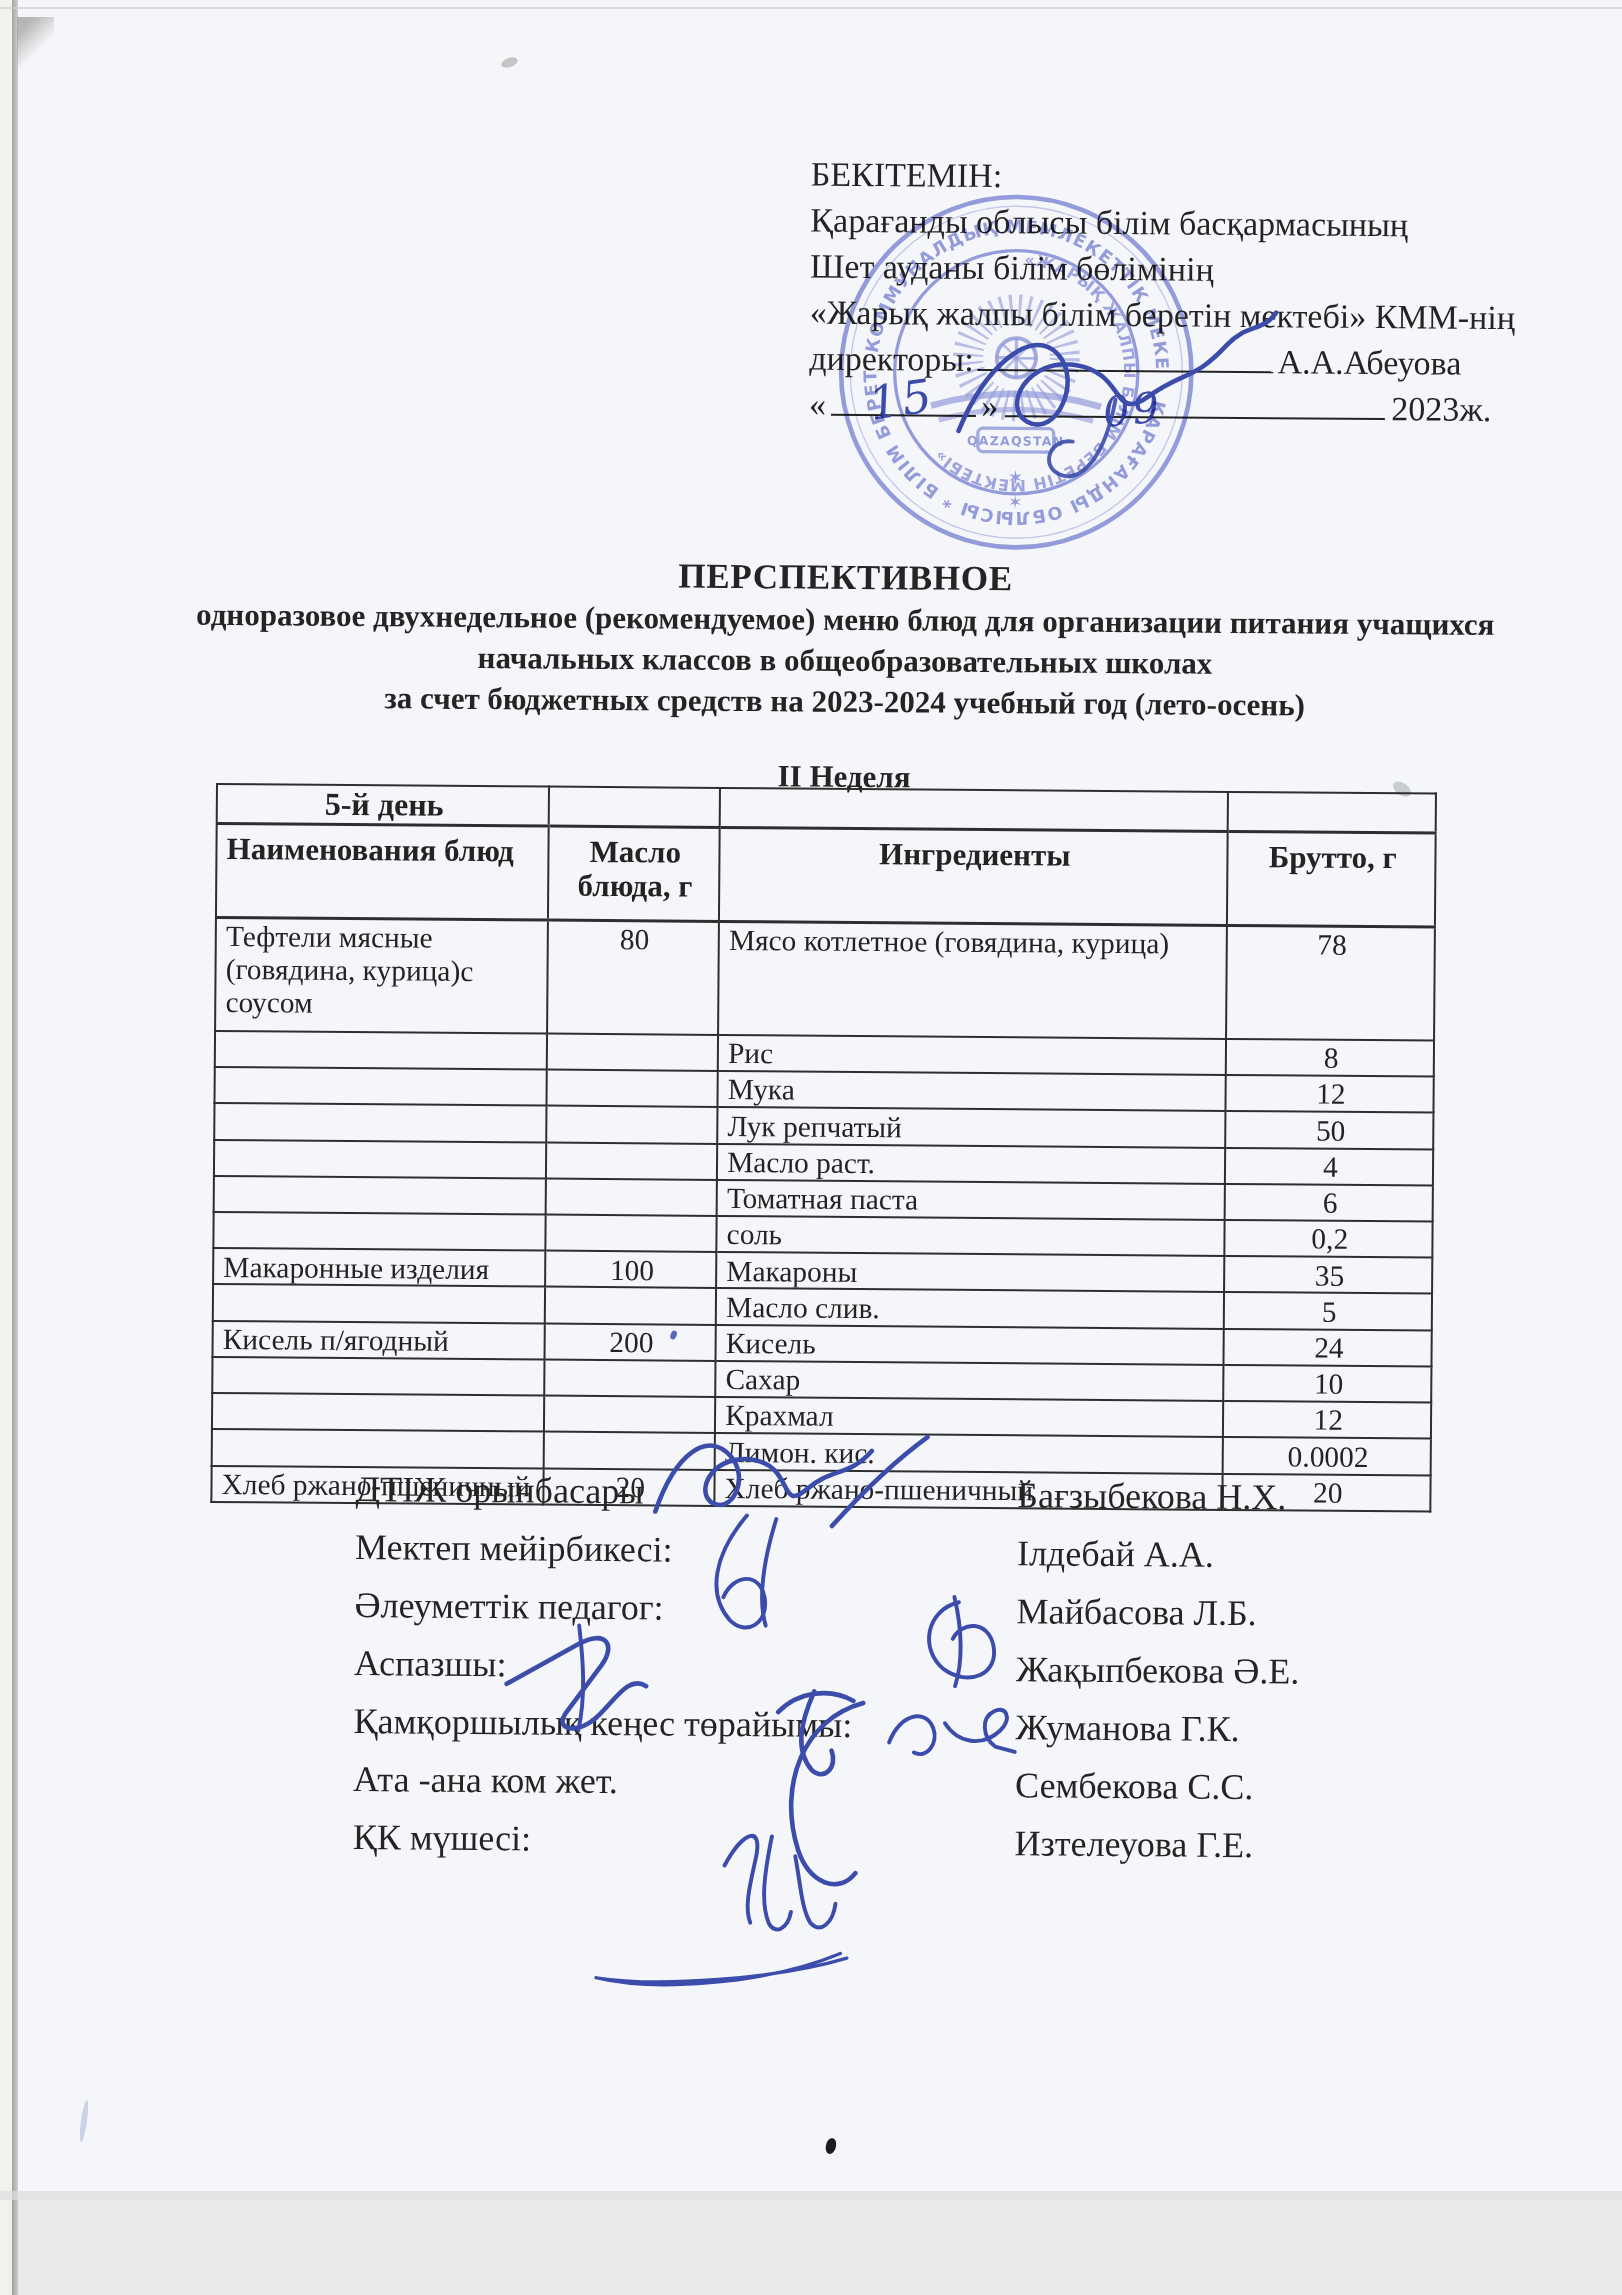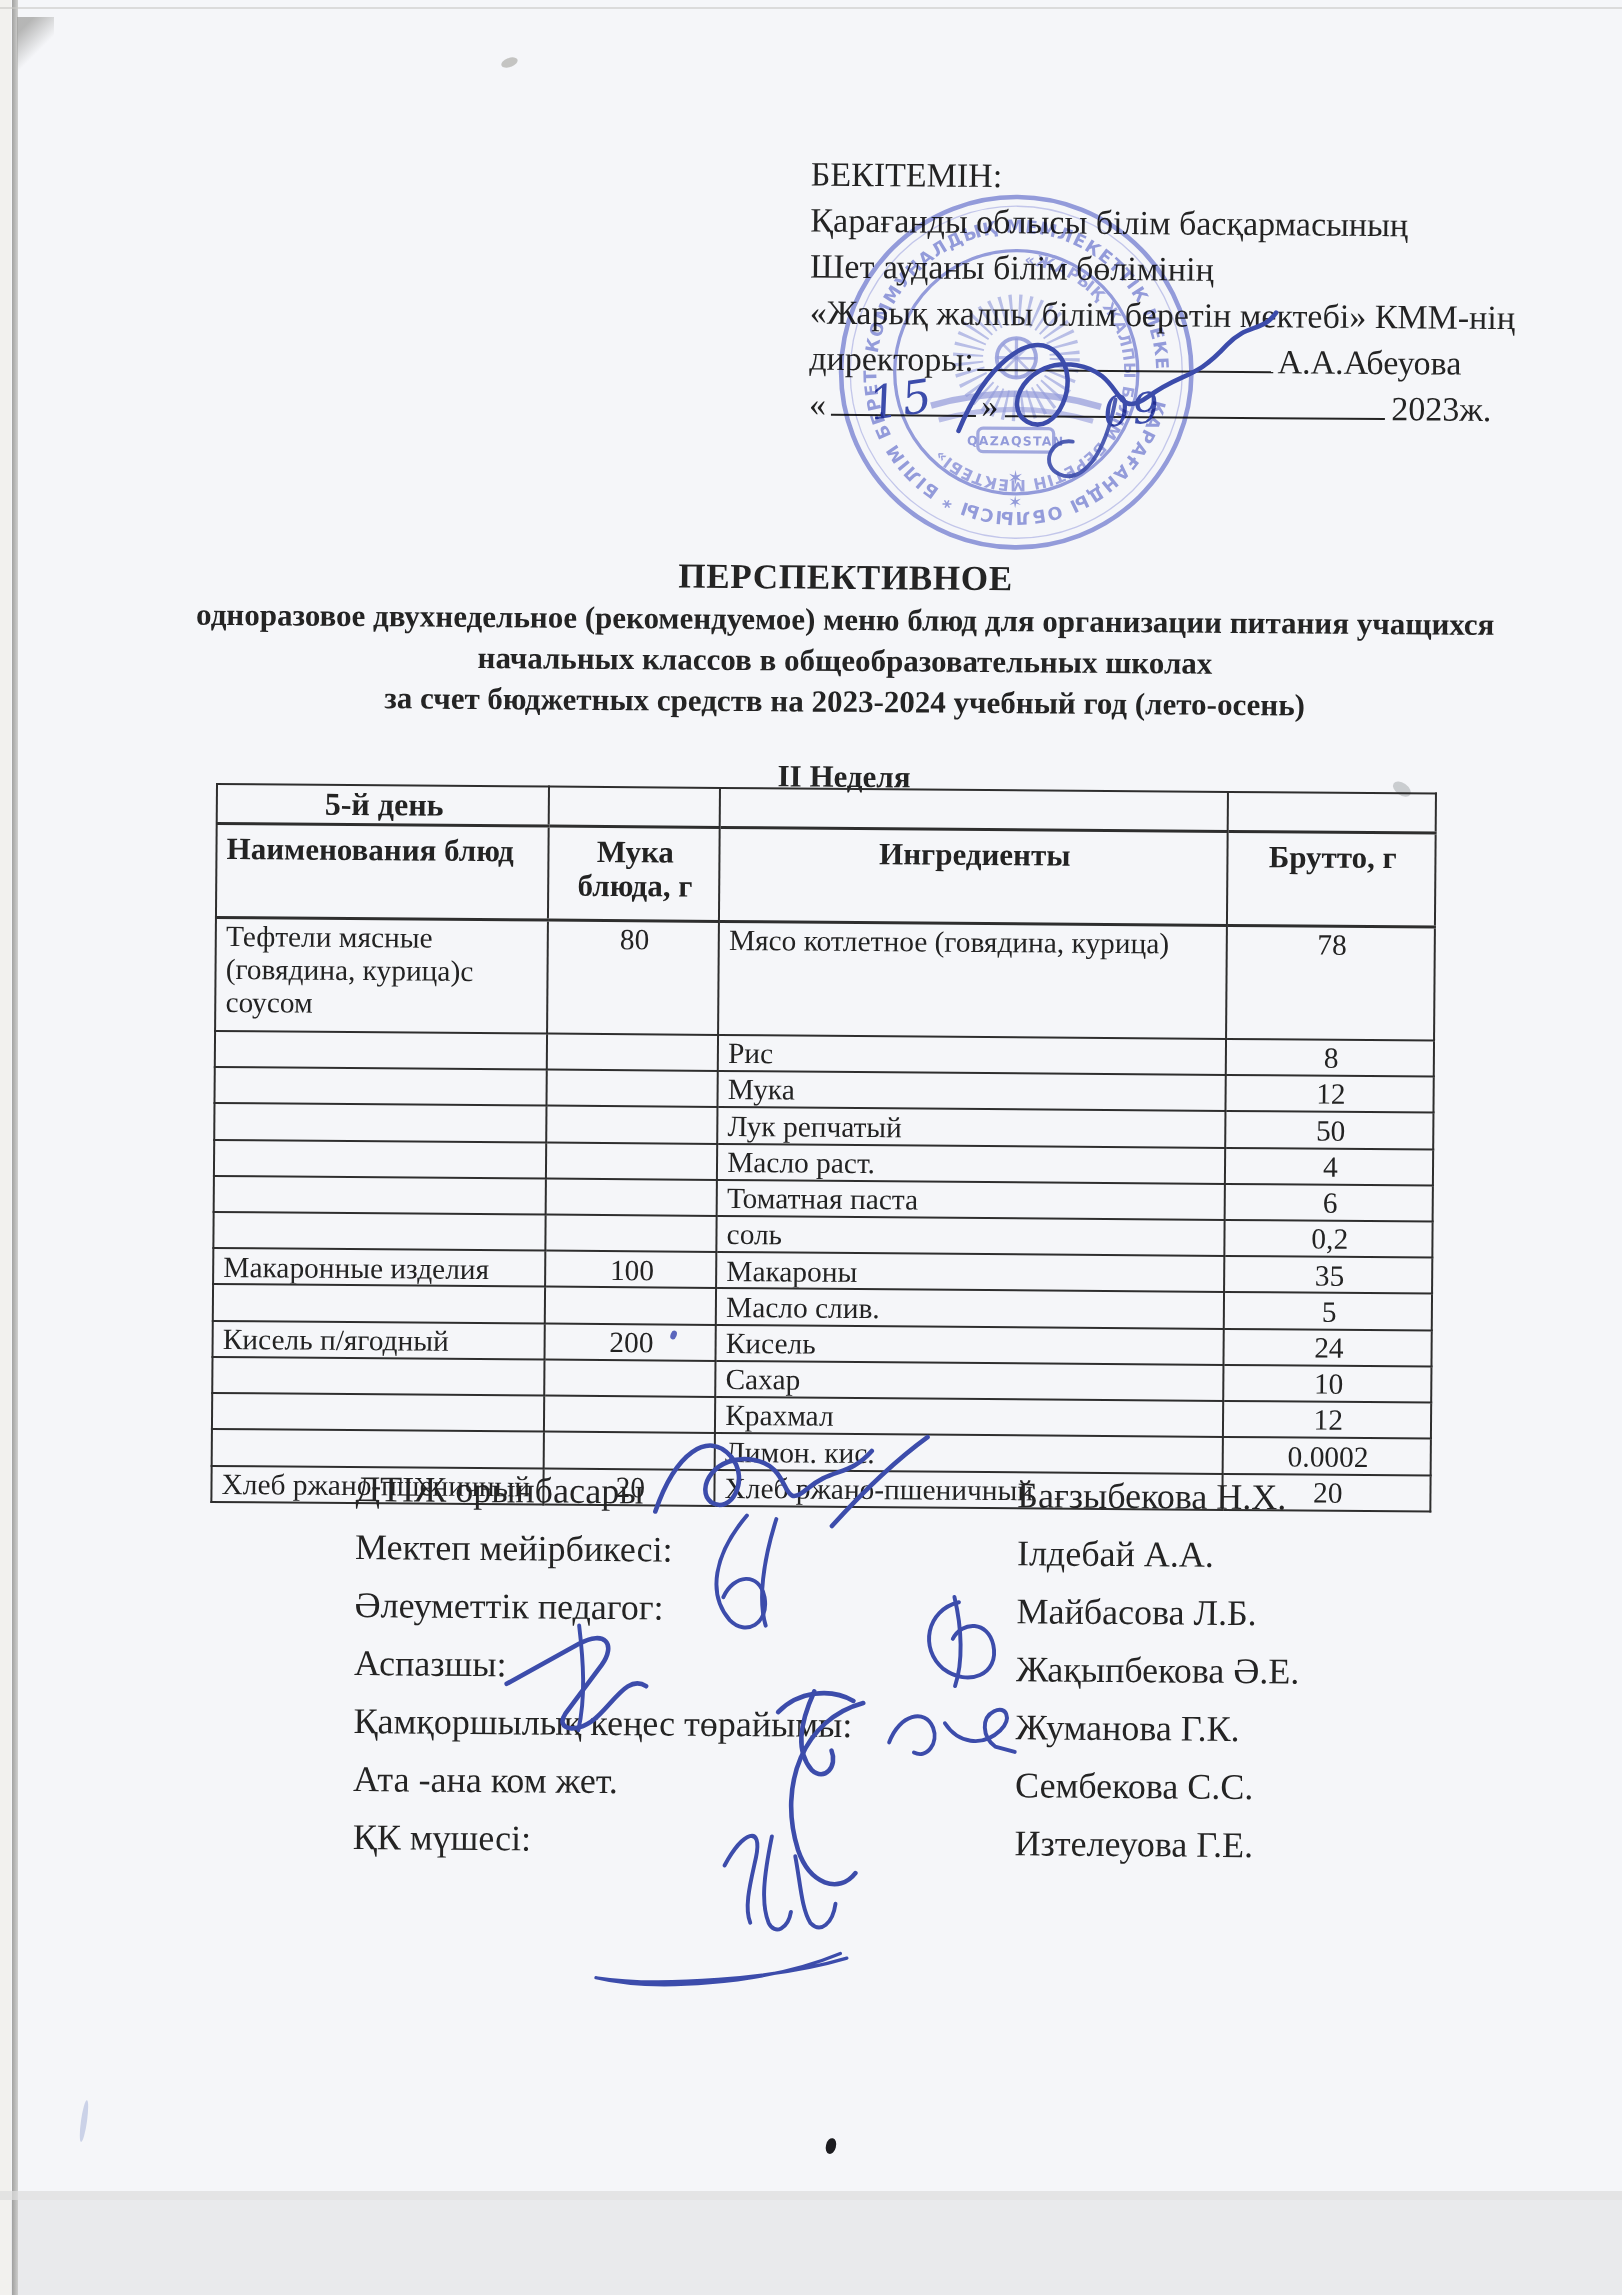--- a/index.html
+++ b/index.html
@@ -171,21 +171,21 @@
         </colgroup>
       <tbody>
           <tr class="day-row">
         <td>5-й день</td>
         <td></td>
         <td></td>
         <td></td>
       </tr>
       <tr class="head-row">
         <th class="c0h">Наименования блюд</th>
-        <th>Мука блюда, г</th>
+        <th>Масло блюда, г</th>
         <th>Ингредиенты</th>
         <th>Брутто, г</th>
       </tr>
       <tr class="body-row tall">
         <td>Тефтели мясные (говядина, курица)с соусом</td>
         <td class="num">80</td>
         <td>Мясо котлетное (говядина, курица)</td>
         <td class="num num-low">78</td>
       </tr>
       <tr class="body-row">

